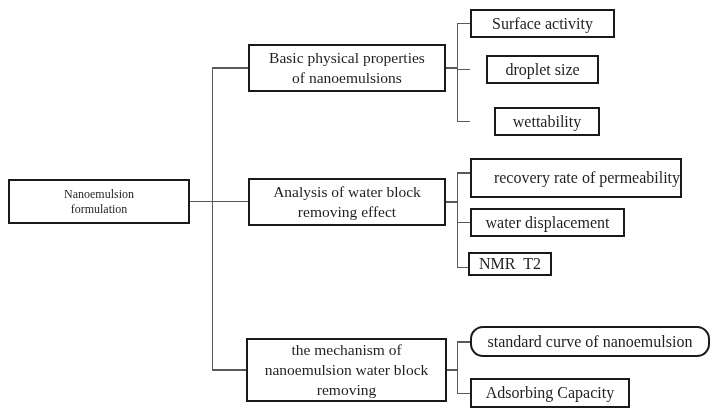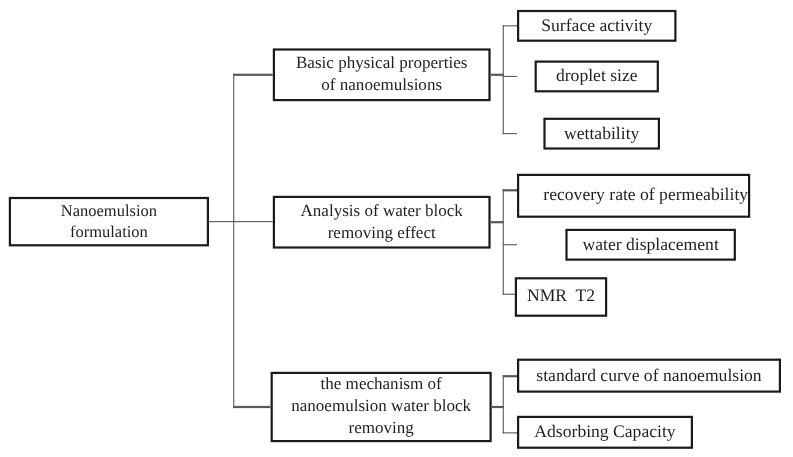--- a/index.html
+++ b/index.html
@@ -23,21 +23,21 @@
     position: absolute;
     border: 2px solid var(--border);
     background: var(--bg);
     display: flex;
     align-items: center;
     justify-content: center;
     text-align: center;
     white-space: pre;
     z-index: 2;
   }
-  .root-node  { font-size: 15px;   line-height: 1.25; }
+  .root-node  { font-size: 12px;   line-height: 1.25; }
   .branch-node{ font-size: 15.5px; line-height: 1.3; }
   .leaf-node  { font-size: 16px; line-height: 1.2; }
   .line {
     position: absolute;
     background: var(--line);
     z-index: 1;
   }
 </style>
 </head>
 <body>
@@ -53,24 +53,24 @@
 removing effect</div>
   <div class="node branch-node" style="left:246px; top:338px; width:201px; height:64px;">the mechanism of
 nanoemulsion water block
 removing</div>
 
   <div class="node leaf-node" style="left:470px; top:9px; width:145px; height:29px;">Surface activity</div>
   <div class="node leaf-node" style="left:470px; top:55px; width:113px; height:29px;margin-left:16px;">droplet size</div>
   <div class="node leaf-node" style="left:470px; top:107px; width:106px; height:29px;margin-left:24px;">wettability</div>
 
   <div class="node leaf-node" style="left:470px; top:158px; width:212px; height:40px;padding-left:22px;">recovery rate of permeability</div>
-  <div class="node leaf-node" style="left:470px; top:208px; width:155px; height:29px;margin-left:44px;">water displacement</div>
-  <div class="node leaf-node" style="left:468px; top:252px; width:84px; height:36px;">NMR  T2</div>
+  <div class="node leaf-node" style="left:470px; top:208px; width:155px; height:29px;">water displacement</div>
+  <div class="node leaf-node" style="left:468px; top:252px; width:84px; height:24px;">NMR  T2</div>
 
-  <div class="node leaf-node" style="left:470px; top:326px; width:240px; height:31px;">standard curve of nanoemulsion</div>
+  <div class="node leaf-node" style="left:470px; top:326px; width:240px; height:31px;border-radius:13px;">standard curve of nanoemulsion</div>
   <div class="node leaf-node" style="left:470px; top:378px; width:160px; height:30px;">Adsorbing Capacity</div>
 
   <div class="line" style="left:190px; top:200.5px; width:58px; height:1.6px;"></div>
   <div class="line" style="left:211.5px; top:67.2px; width:1.6px; height:303.4px;"></div>
   <div class="line" style="left:212px; top:67.2px; width:36px; height:1.6px;"></div>
   <div class="line" style="left:212px; top:369px; width:34px; height:1.6px;"></div>
 
   <div class="line" style="left:446px; top:67.2px; width:12px; height:1.6px;"></div>
   <div class="line" style="left:456.5px; top:22.8px; width:1.6px; height:99.5px;"></div>
   <div class="line" style="left:457px; top:22.8px; width:13px; height:1.6px;"></div>

